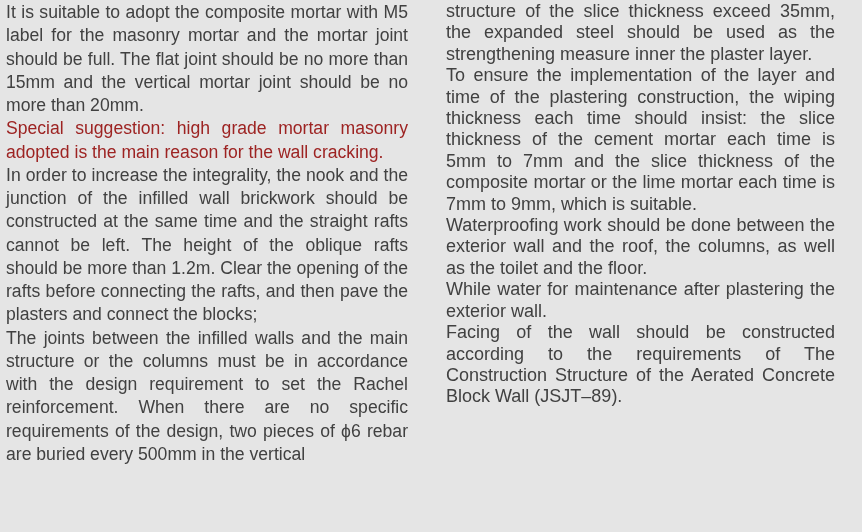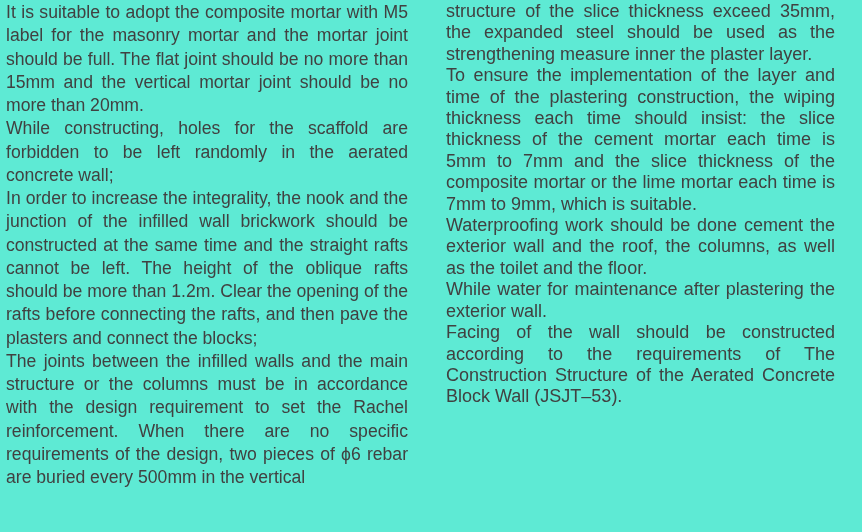--- a/index.html
+++ b/index.html
@@ -4,21 +4,21 @@
 <style>
   html, body {
     margin: 0;
     padding: 0;
     background: #ffffff;
   }
   .page {
     position: relative;
     width: 862px;
     height: 532px;
-    background: #5eead4;
+    background: #e5e5e5;
     overflow: hidden;
     font-family: "Liberation Sans", sans-serif;
     -webkit-font-smoothing: antialiased;
   }
   .col {
     position: absolute;
     top: 1px;
     color: #414141;
   }
   .col p {
@@ -42,26 +42,26 @@
     color: #9d2322;
   }
 </style>
 </head>
 <body>
 
 <div class="page">
 
   <div class="col col-left">
     <p>It is suitable to adopt the composite mortar with M5 label for the masonry mortar and the mortar joint should be full. The flat joint should be no more than 15mm and the vertical mortar joint should be no more than 20mm.</p>
-    <p>While constructing, holes for the scaffold are forbidden to be left randomly in the aerated concrete wall;</p>
+    <p class="red">Special suggestion: high grade mortar masonry adopted is the main reason for the wall cracking.</p>
     <p>In order to increase the integrality, the nook and the junction of the infilled wall brickwork should be constructed at the same time and the straight rafts cannot be left. The height of the oblique rafts should be more than 1.2m. Clear the opening of the rafts before connecting the rafts, and then pave the plasters and connect the blocks;</p>
     <p>The joints between the infilled walls and the main structure or the columns must be in accordance with the design requirement to set the Rachel reinforcement. When there are no specific requirements of the design, two pieces of ϕ6 rebar are buried every 500mm in the vertical</p>
   </div>
 
   <div class="col col-right">
     <p>structure of the slice thickness exceed 35mm, the expanded steel should be used as the strengthening measure inner the plaster layer.</p>
     <p>To ensure the implementation of the layer and time of the plastering construction, the wiping thickness each time should insist: the slice thickness of the cement mortar each time is 5mm to 7mm and the slice thickness of the composite mortar or the lime mortar each time is 7mm to 9mm, which is suitable.</p>
-    <p>Waterproofing work should be done cement the exterior wall and the roof, the columns, as well as the toilet and the floor.</p>
+    <p>Waterproofing work should be done between the exterior wall and the roof, the columns, as well as the toilet and the floor.</p>
     <p>While water for maintenance after plastering the exterior wall.</p>
-    <p>Facing of the wall should be constructed according to the requirements of The Construction Structure of the Aerated Concrete Block Wall (JSJT–53).</p>
+    <p>Facing of the wall should be constructed according to the requirements of The Construction Structure of the Aerated Concrete Block Wall (JSJT–89).</p>
   </div>
 
 </div>
 
 </body></html>

